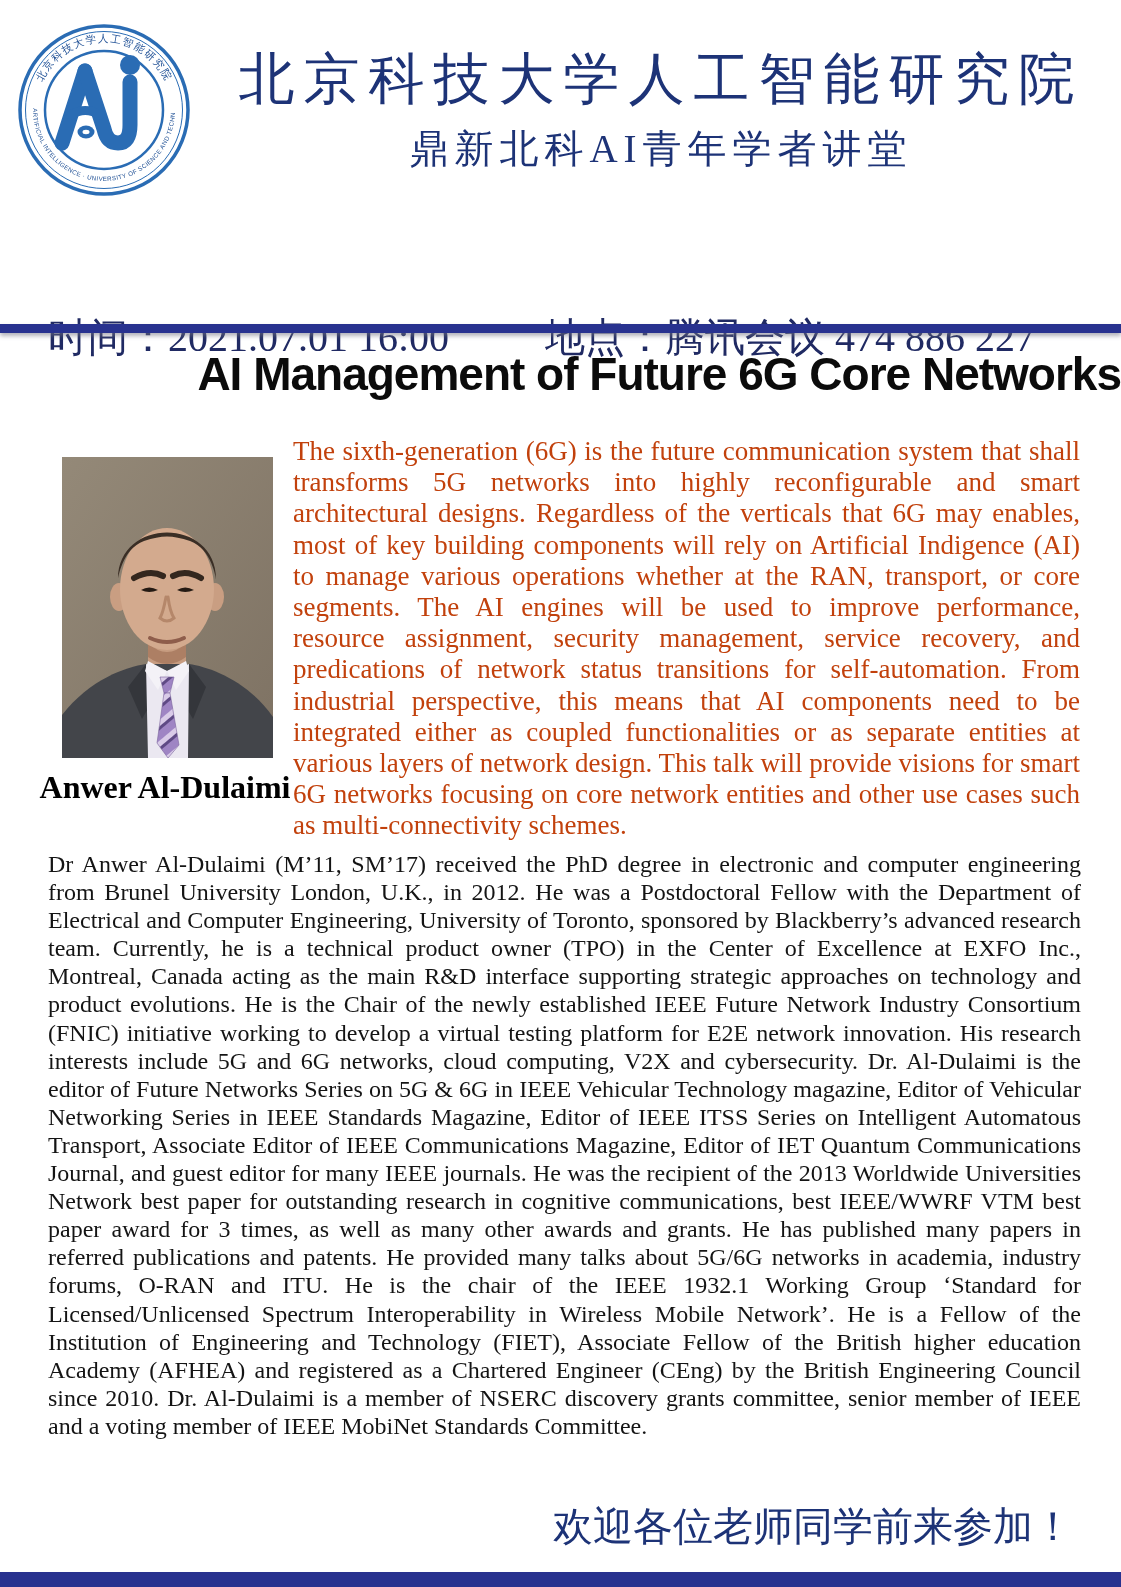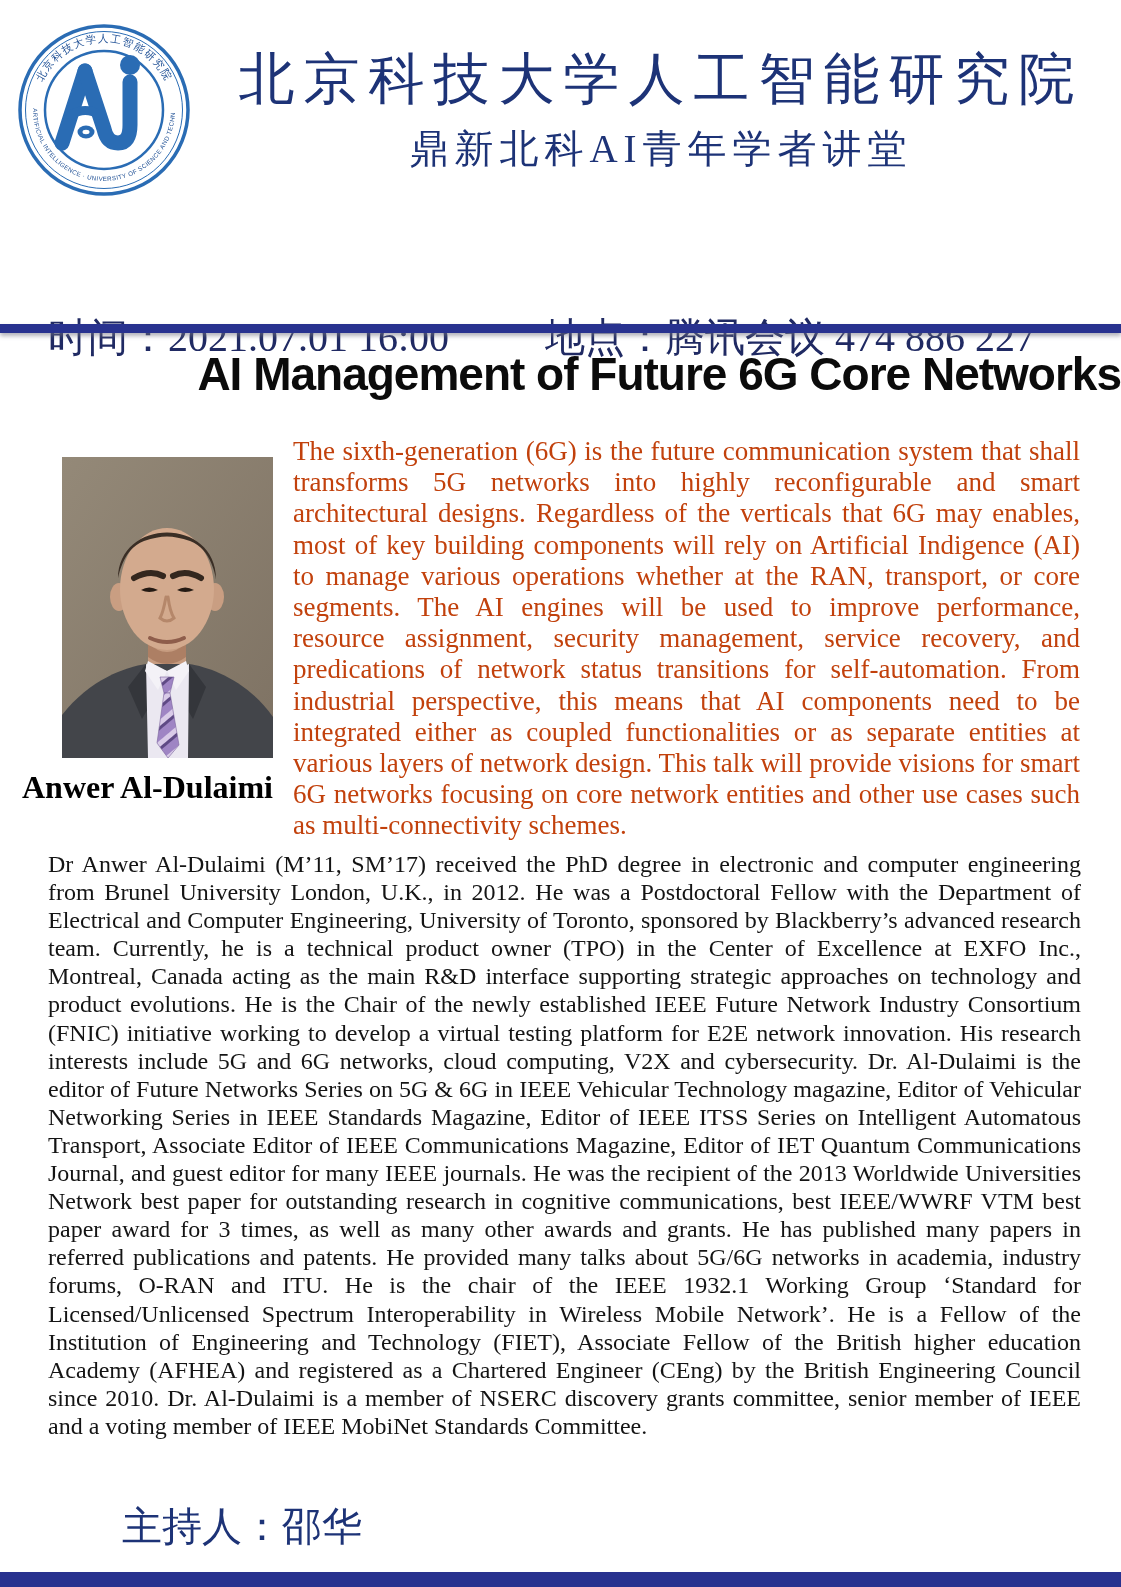--- a/index.html
+++ b/index.html
@@ -35,21 +35,21 @@
     position:absolute; left:0; top:347px; width:100%; margin:0;
     text-align:right; font-family:"Liberation Sans", sans-serif;
     font-weight:bold; font-size:46px; letter-spacing:-1px; color:#0b0b0b;
     white-space:nowrap;
   }
   
   .speaker-photo { position:absolute; left:62px; top:457px; width:211px; height:301px; }
   .speaker-photo svg { display:block; width:100%; height:100%; }
   .speaker-name {
     position:absolute; left:22px; top:769px; width:286px;
-    text-align:left; font-weight:bold; font-size:32px; color:#000;
+    text-align:center; font-weight:bold; font-size:32px; color:#000;
     white-space:nowrap;
   }
   
   .abstract {
     position:absolute; left:293px; top:436px; width:787px; margin:0;
     font-size:27px; line-height:31.2px; text-align:justify; color:#c2410c;
   }
   .bio {
     position:absolute; left:48px; top:850px; width:1033px; margin:0;
     font-size:24px; line-height:28.1px; text-align:justify; color:#141414;
@@ -144,20 +144,18 @@
       <path d="M102,236 L108,236 L117,288 L106,301 L95,286 Z" fill="url(#tiep)" stroke="#7a639c" stroke-width="0.6"></path>
     </svg>
   </div>
   <div class="speaker-name">Anwer Al-Dulaimi</div>
 
   <p class="abstract">The sixth-generation (6G) is the future communication system that shall transforms 5G networks into highly reconfigurable and smart architectural designs. Regardless of the verticals that 6G may enables, most of key building components will rely on Artificial Indigence (AI) to manage various operations whether at the RAN, transport, or core segments. The AI engines will be used to improve performance, resource assignment, security management, service recovery, and predications of network status transitions for self-automation. From industrial perspective, this means that AI components need to be integrated either as coupled functionalities or as separate entities at various layers of network design. This talk will provide visions for smart 6G networks focusing on core network entities and other use cases such as multi-connectivity schemes.</p>
 
   <p class="bio">Dr Anwer Al-Dulaimi (M’11, SM’17) received the PhD degree in electronic and computer engineering from Brunel University London, U.K., in 2012. He was a Postdoctoral Fellow with the Department of Electrical and Computer Engineering, University of Toronto, sponsored by Blackberry’s advanced research team. Currently, he is a technical product owner (TPO) in the Center of Excellence at EXFO Inc., Montreal, Canada acting as the main R&amp;D interface supporting strategic approaches on technology and product evolutions. He is the Chair of the newly established IEEE Future Network Industry Consortium (FNIC) initiative working to develop a virtual testing platform for E2E network innovation. His research interests include 5G and 6G networks, cloud computing, V2X and cybersecurity. Dr. Al-Dulaimi is the editor of Future Networks Series on 5G &amp; 6G in IEEE Vehicular Technology magazine, Editor of Vehicular Networking Series in IEEE Standards Magazine, Editor of IEEE ITSS Series on Intelligent Automatous Transport, Associate Editor of IEEE Communications Magazine, Editor of IET Quantum Communications Journal, and guest editor for many IEEE journals. He was the recipient of the 2013 Worldwide Universities Network best paper for outstanding research in cognitive communications, best IEEE/WWRF VTM best paper award for 3 times, as well as many other awards and grants. He has published many papers in referred publications and patents. He provided many talks about 5G/6G networks in academia, industry forums, O-RAN and ITU. He is the chair of the IEEE 1932.1 Working Group ‘Standard for Licensed/Unlicensed Spectrum Interoperability in Wireless Mobile Network’. He is a Fellow of the Institution of Engineering and Technology (FIET), Associate Fellow of the British higher education Academy (AFHEA) and registered as a Chartered Engineer (CEng) by the British Engineering Council since 2010. Dr. Al-Dulaimi is a member of NSERC discovery grants committee, senior member of IEEE and a voting member of IEEE MobiNet Standards Committee.</p>
 
   <div class="footer-row">
-    <div class="host">
-      <span>主持人：</span><span>邵华</span>
-    </div>
+    <div class="welcome">欢迎各位老师同学前来参加！</div>
   </div>
 
   <div class="rule-bottom"></div>
 
 </div>
 
 </body></html>

